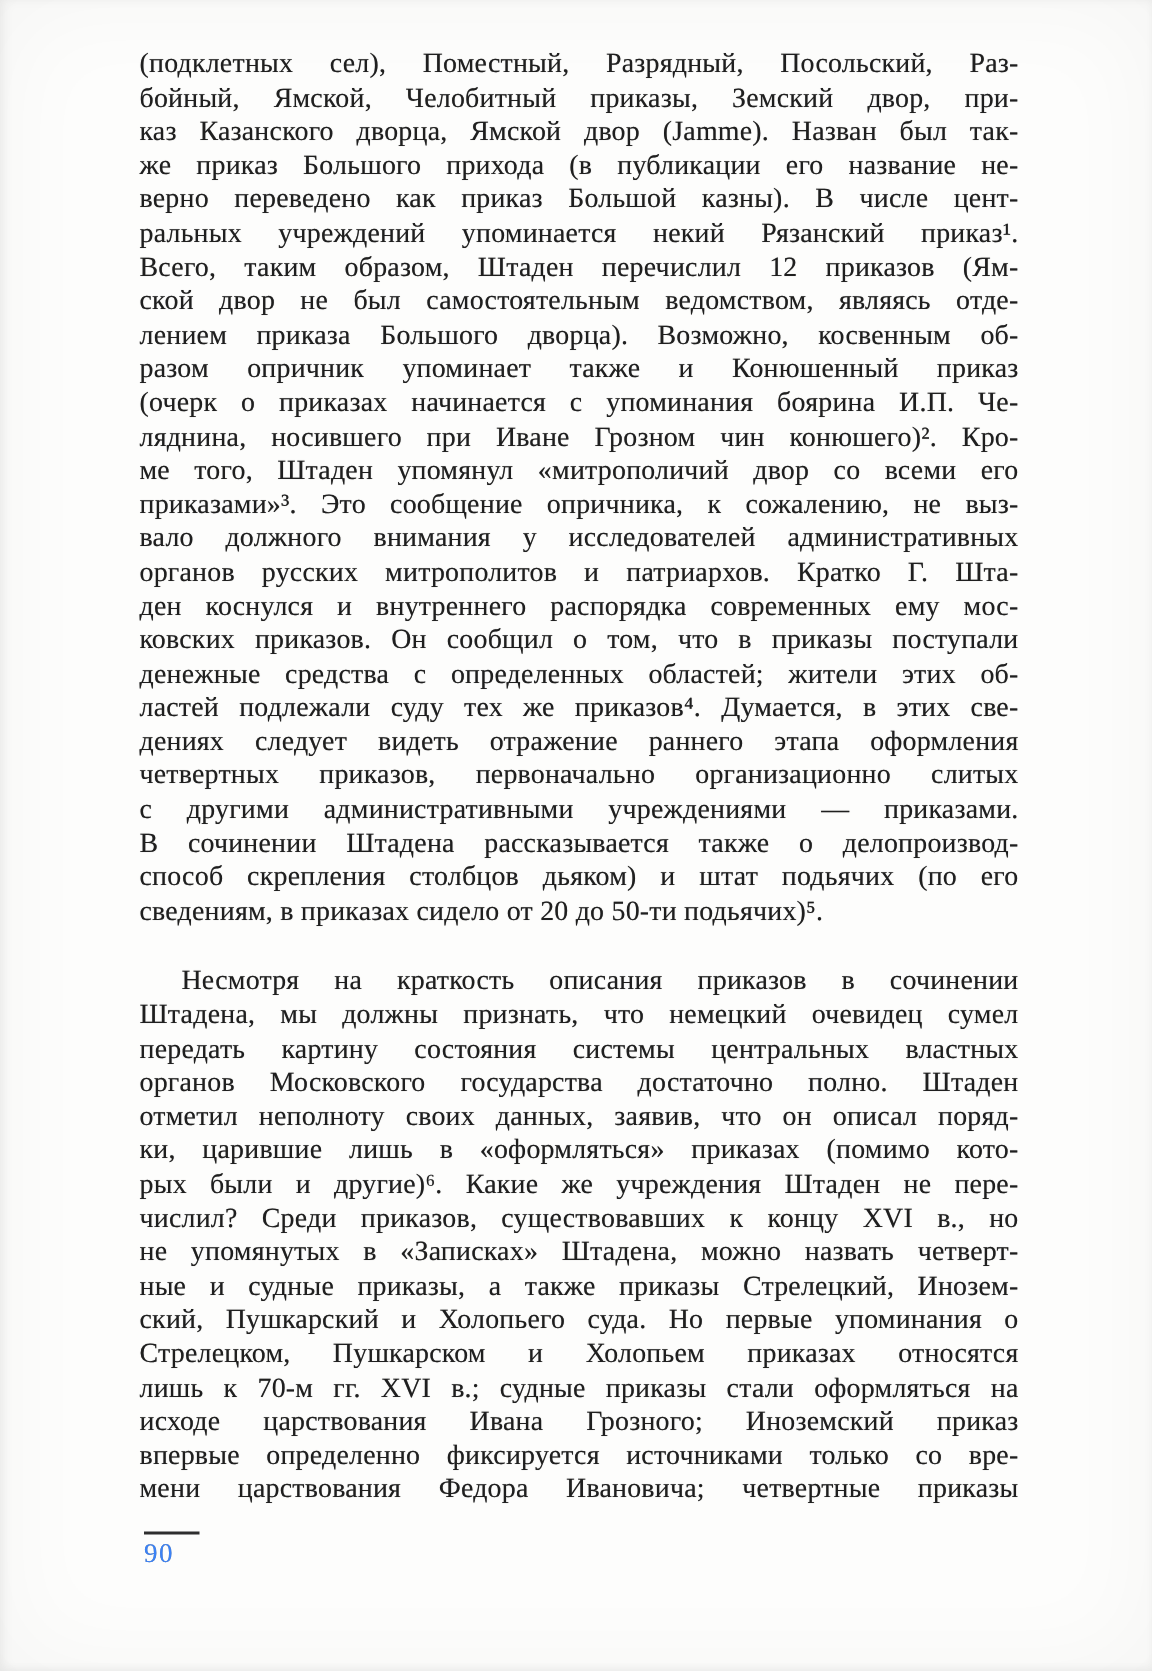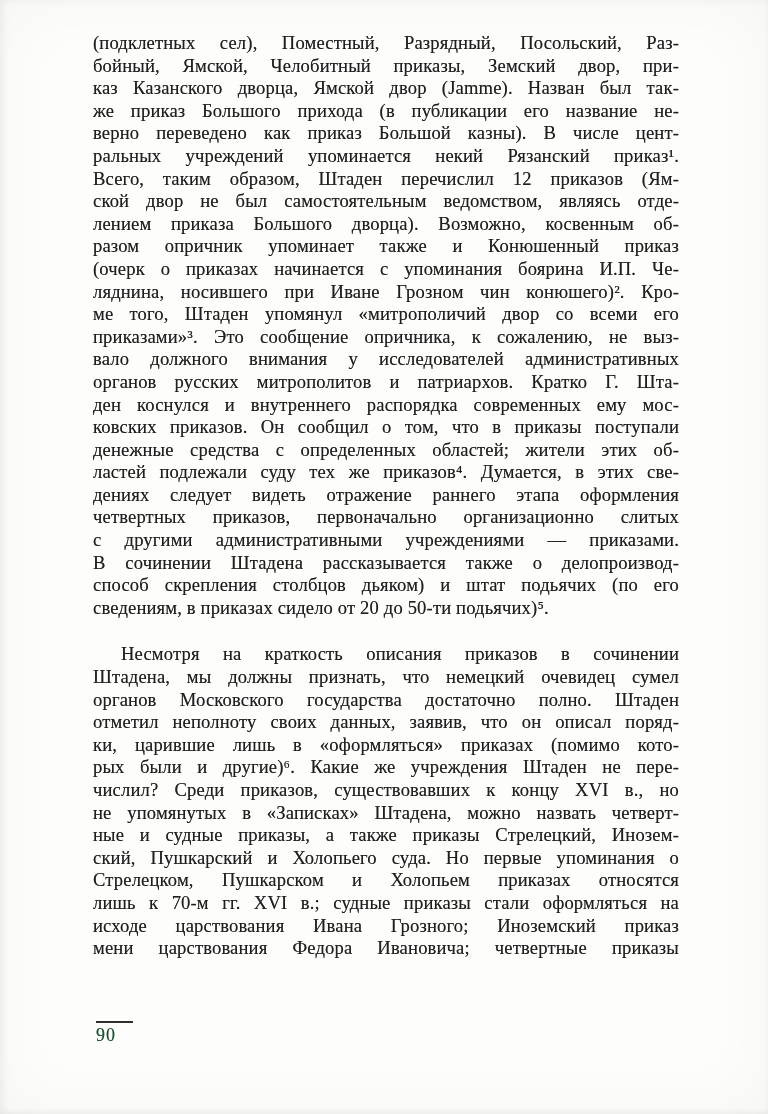--- a/index.html
+++ b/index.html
@@ -51,21 +51,21 @@
   }
   .page-number-rule {
     width: 37px;
     height: 2px;
     background: #2e2e2e;
     margin-bottom: 2px;
   }
   .page-number {
     font-size: 18px;
     letter-spacing: 1px;
-    color: #14532d;
+    color: #3b82f6;
     text-shadow: 0 0 0.4px rgba(20,20,20,0.5);
   }
 </style>
 </head>
 <body>
 
 <div class="page">
   <div class="text-block">
       <div class="line">(подклетных сел), Поместный, Разрядный, Посольский, Раз-</div>
       <div class="line">бойный, Ямской, Челобитный приказы, Земский двор, при-</div>
@@ -88,30 +88,32 @@
       <div class="line">денежные средства с определенных областей; жители этих об-</div>
       <div class="line">ластей подлежали суду тех же приказов⁴. Думается, в этих све-</div>
       <div class="line">дениях следует видеть отражение раннего этапа оформления</div>
       <div class="line">четвертных приказов, первоначально организационно слитых</div>
       <div class="line">с другими административными учреждениями — приказами.</div>
       <div class="line">В сочинении Штадена рассказывается также о делопроизвод-</div>
       <div class="line">способ скрепления столбцов дьяком) и штат подьячих (по его</div>
       <div class="line para-end">сведениям, в приказах сидело от 20 до 50-ти подьячих)⁵.</div>
       <div class="line indent">Несмотря на краткость описания приказов в сочинении</div>
       <div class="line">Штадена, мы должны признать, что немецкий очевидец сумел</div>
+      <div class="line">передать картину состояния системы центральных властных</div>
       <div class="line">органов Московского государства достаточно полно. Штаден</div>
       <div class="line">отметил неполноту своих данных, заявив, что он описал поряд-</div>
       <div class="line">ки, царившие лишь в «оформляться» приказах (помимо кото-</div>
       <div class="line">рых были и другие)⁶. Какие же учреждения Штаден не пере-</div>
       <div class="line">числил? Среди приказов, существовавших к концу XVI в., но</div>
       <div class="line">не упомянутых в «Записках» Штадена, можно назвать четверт-</div>
       <div class="line">ные и судные приказы, а также приказы Стрелецкий, Инозем-</div>
       <div class="line">ский, Пушкарский и Холопьего суда. Но первые упоминания о</div>
       <div class="line">Стрелецком, Пушкарском и Холопьем приказах относятся</div>
       <div class="line">лишь к 70-м гг. XVI в.; судные приказы стали оформляться на</div>
       <div class="line">исходе царствования Ивана Грозного; Иноземский приказ</div>
+      <div class="line">впервые определенно фиксируется источниками только со вре-</div>
       <div class="line">мени царствования Федора Ивановича; четвертные приказы</div>
     </div>
   <div class="page-footer">
     <div class="page-number-rule"></div>
     <div class="page-number">90</div>
   </div>
 </div>
 
 </body></html>

